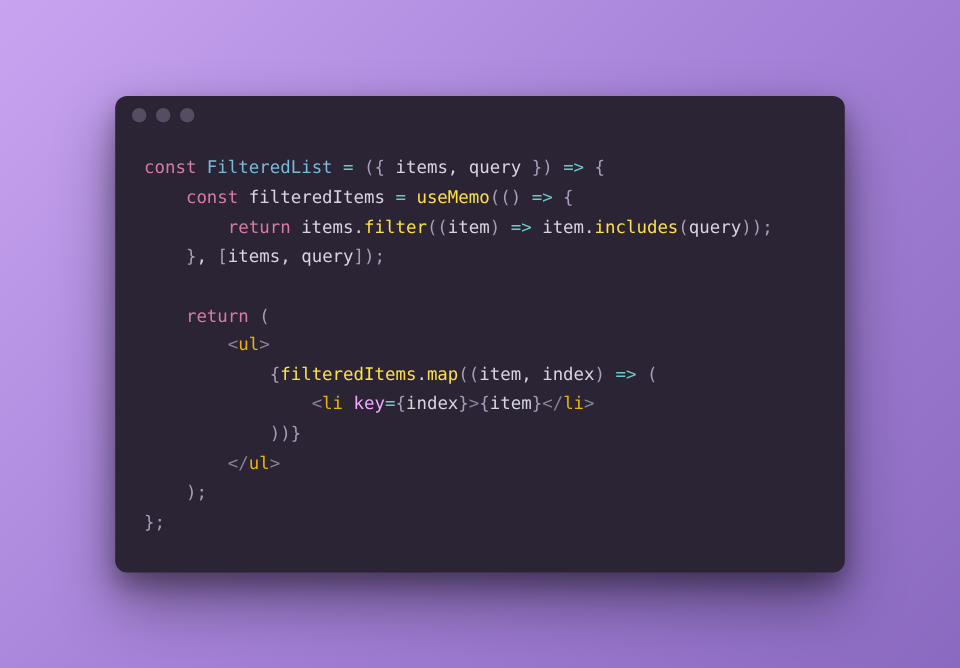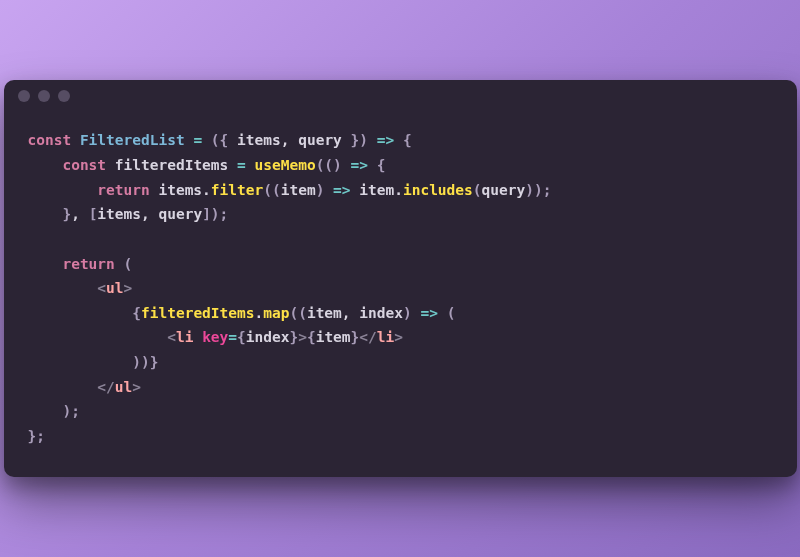--- a/index.html
+++ b/index.html
@@ -6,26 +6,25 @@
   body {
     width: 800px;
     height: 557px;
     background: linear-gradient(135deg, #c8a4f0 0%, #a682d8 50%, #8a6ac0 100%);
     display: flex;
     align-items: center;
     justify-content: center;
     font-family: ui-monospace, 'SF Mono', Menlo, Consolas, monospace;
   }
   .window {
-    width: 793px;
+    width: 608px;
     background: #2b2434;
     border-radius: 10px;
     box-shadow: 0 25px 50px rgba(0,0,0,0.4), 0 10px 20px rgba(0,0,0,0.3);
     overflow: hidden;
-    font-weight: bold;
   }
   .titlebar {
     height: 32px;
     display: flex;
     align-items: center;
     padding-left: 14px;
     gap: 8px;
   }
   .dot {
     width: 12px;
@@ -41,23 +40,23 @@
     white-space: pre;
     overflow: hidden;
   }
   .kw { color: #d67ca3; }     
   .fn { color: #7db8d8; }     
   .var { color: #d8d4e0; }    
   .call { color: #fde047; }   
   .op { color: #6fc7c7; }     
   .punct { color: #d8d4e0; }  
   .brace { color: #a89cb8; }  
-  .tag { color: #fca5a5; }    
+  .tag { color: #eab308; }    
   .angle { color: #8a8296; }  
-  .attr { color: #ec4899; }    
+  .attr { color: #f0abfc; }    
 </style>
 </head>
 <body>
 
 <div class="window">
   <div class="titlebar">
     <div class="dot"></div>
     <div class="dot"></div>
     <div class="dot"></div>
   </div>

